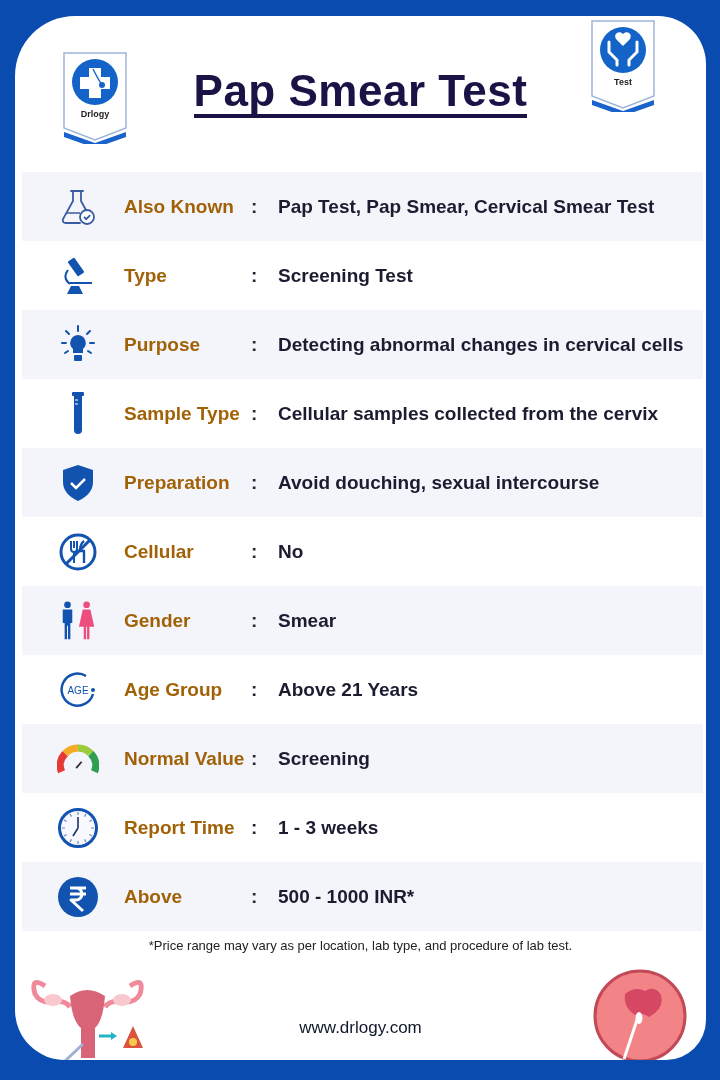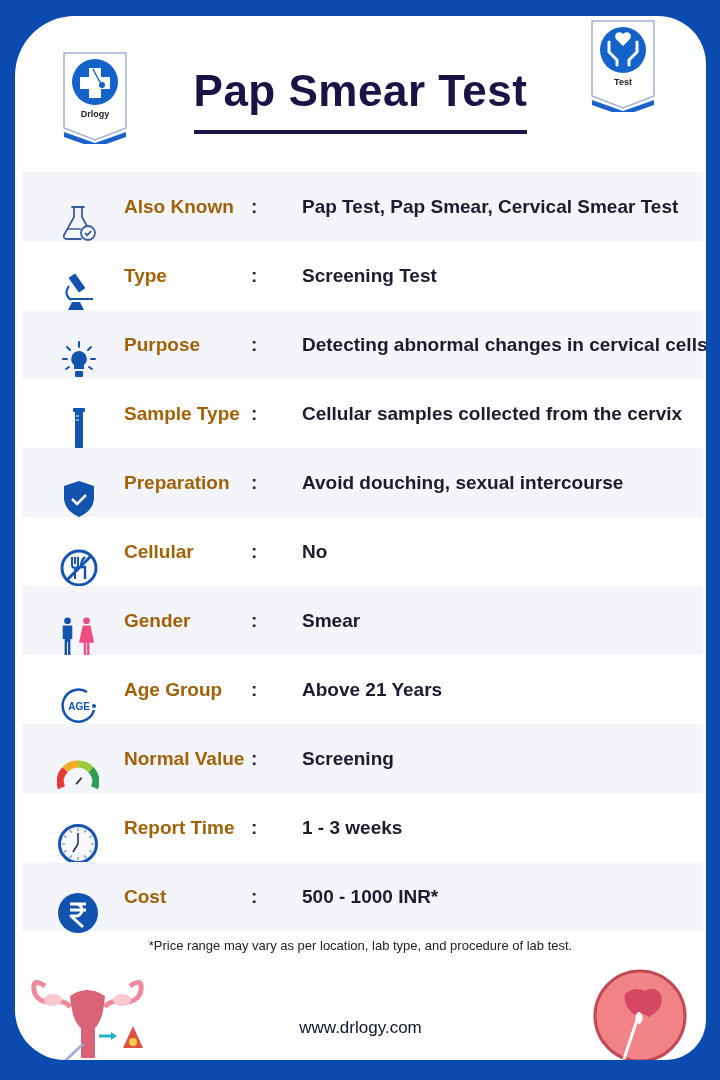--- a/index.html
+++ b/index.html
@@ -32,62 +32,61 @@
   .title {
     position: absolute;
     left: 0; width: 691px; top: 50px;
     text-align: center;
     font-size: 44px; font-weight: bold;
     color: #1a1446;
     letter-spacing: 0.5px;
   }
   .title span {
     border-bottom: 4px solid #1a1446;
-    padding-bottom: 16px;
+    padding-bottom: 0px;
     line-height: 46px;
     display: inline-block;
   }
   .rows {
     position: absolute;
     left: 7px; top: 156px;
     width: 681px;
   }
   .row {
     height: 69px;
     position: relative;
     display: flex;
     align-items: center;
   }
   .row:nth-child(odd) { background: #f4f5fb; }
   .row:nth-child(even) { background: #ffffff; }
   .row .icon {
     position: absolute;
-    left: 35px; top: 30px;
+    left: 35px; top: 14px;
     width: 42px; height: 42px;
-    display: flex; align-items: center; justify-content: flex-end; font-weight: bold;
+    display: flex; align-items: center; justify-content: center;
   }
   .row .key {
     position: absolute;
     left: 102px;
     font-size: 19px; font-weight: bold;
     color: #a16207;
   }
   .row .colon {
     position: absolute;
     left: 229px;
     font-size: 19px; font-weight: bold;
     color: #24243a;
   }
   .row .val {
     position: absolute;
     left: 256px;
     font-size: 19px; font-weight: bold;
     color: #1c1c30;
     white-space: nowrap;
-    margin-left: 24px;
   }
   .footnote {
     position: absolute;
     left: 0; width: 691px; top: 922px;
     text-align: center;
     font-size: 13px;
     color: #222;
   }
   .website {
     position: absolute;
@@ -268,21 +267,21 @@
       <div class="val">1 - 3 weeks</div>
     </div>
 
     <div class="row">
       <div class="icon">
         <svg width="42" height="42" viewBox="0 0 42 42">
           <circle cx="21" cy="21" r="20" fill="#1253b0"></circle>
           <path d="M13 12 h16 M13 18 h16 M14 12 h5 a6 6 0 0 1 0 12 h-5 l12 11" stroke="#fff" stroke-width="3" fill="none" stroke-linejoin="round"></path>
         </svg>
       </div>
-      <div class="key">Cost</div>
+      <div class="key">Above</div>
       <div class="colon">:</div>
       <div class="val">500 - 1000 INR*</div>
     </div>
 
   </div>
 
   <div class="footnote">*Price range may vary as per location, lab type, and procedure of lab test.</div>
 
   <div class="illus-left">
     <svg width="125" height="95" viewBox="0 0 125 95">

